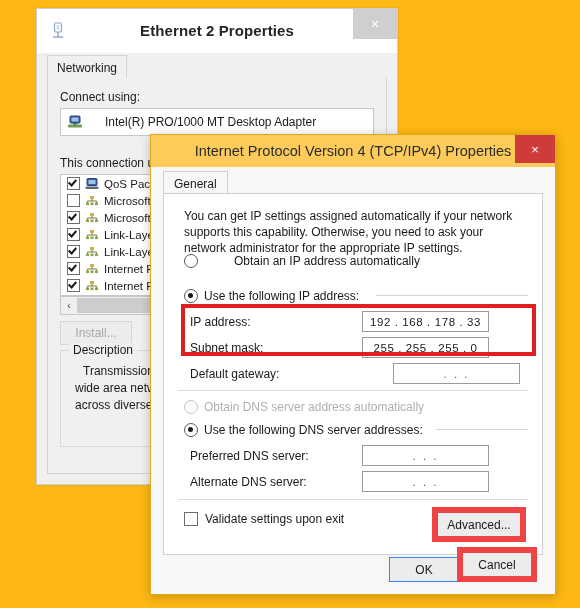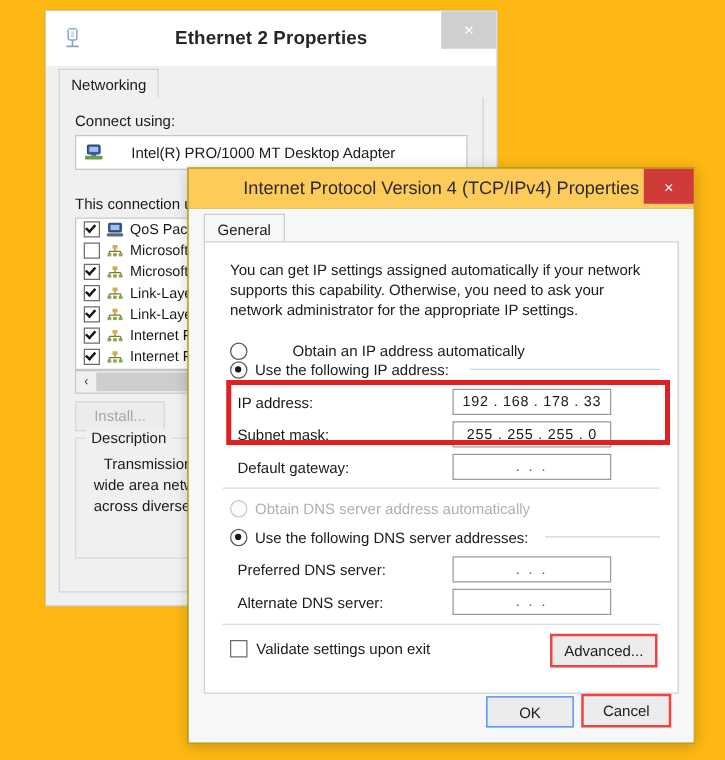--- a/index.html
+++ b/index.html
@@ -156,21 +156,21 @@
   .hrule{position:absolute;left:14px;right:14px;height:1px;background:#dcdcdc;}
   .hl-line{position:absolute;background:#d3d3d3;height:1px;}
   .redbox{
     position:absolute;left:17px;top:171px;width:355px;height:55px;
     border:4px solid #E02020;box-sizing:border-box;pointer-events:none;
   }
   .cb-validate{position:absolute;left:20px;top:318px;display:flex;align-items:center;gap:7px;}
   .cb-sq{width:12px;height:12px;border:1px solid #6d6d6d;background:#fff;flex:none;}
   .cb-validate .ctxt{font-size:12px;color:#1a1a1a;}
   .btn{
-    background:#ececec;border:2px solid #ef4444;font-size:12px;color:#1a1a1a;
+    background:#ececec;border:6px solid #ef4444;font-size:12px;color:#1a1a1a;
     display:flex;align-items:center;justify-content:center;
   }
   .btn-advanced{position:absolute;right:16px;top:313px;width:82px;height:23px;}
   .btn-ok{position:absolute;right:96px;bottom:12px;width:68px;height:23px;border:1px solid #3b82f6;}
   .btn-cancel{position:absolute;right:18px;bottom:12px;width:68px;height:23px;}
 
   .nic-ico{width:16px;height:14px;flex:none;}
 </style>
 </head>
 <body>
@@ -364,39 +364,39 @@
       <div class="front-tabstrip">
         <div class="front-tab">
           <span>General</span>
         </div>
       </div>
 
       <div class="front-panel">
 
         <div class="intro">You can get IP settings assigned automatically if your network supports this capability. Otherwise, you need to ask your network administrator for the appropriate IP settings.</div>
 
-        <div class="row-radio" style="left:20px;top:80px;gap:36px;">
+        <div class="row-radio" style="left:20px;top:60px;gap:36px;">
           <span class="radio"></span>
           <span class="rtxt">Obtain an IP address automatically</span>
         </div>
         <div class="row-radio" style="left:20px;top:95px;">
           <span class="radio on"></span>
           <span class="rtxt">Use the following IP address:</span>
         </div>
         <div class="hl-line" style="left:212px;right:14px;top:101px;"></div>
 
         <div class="fieldrow" style="left:26px;top:117px;">
           <span class="fieldlabel">IP address:</span>
           <span class="ipbox">192 . 168 . 178 . 33</span>
         </div>
         <div class="fieldrow" style="left:26px;top:143px;">
           <span class="fieldlabel">Subnet mask:</span>
           <span class="ipbox">255 . 255 . 255 .  0</span>
         </div>
-        <div class="fieldrow" style="left:26px;top:169px;">
+        <div class="fieldrow" style="left:26px;top:169px;gap:31px;">
           <span class="fieldlabel">Default gateway:</span>
           <span class="ipbox empty">.     .     .</span>
         </div>
 
         <div class="redbox" style="top:110px;height:52px;"></div>
 
         <div class="hrule" style="top:196px;"></div>
 
         <div class="row-radio" style="left:20px;top:206px;">
           <span class="radio dis"></span>

